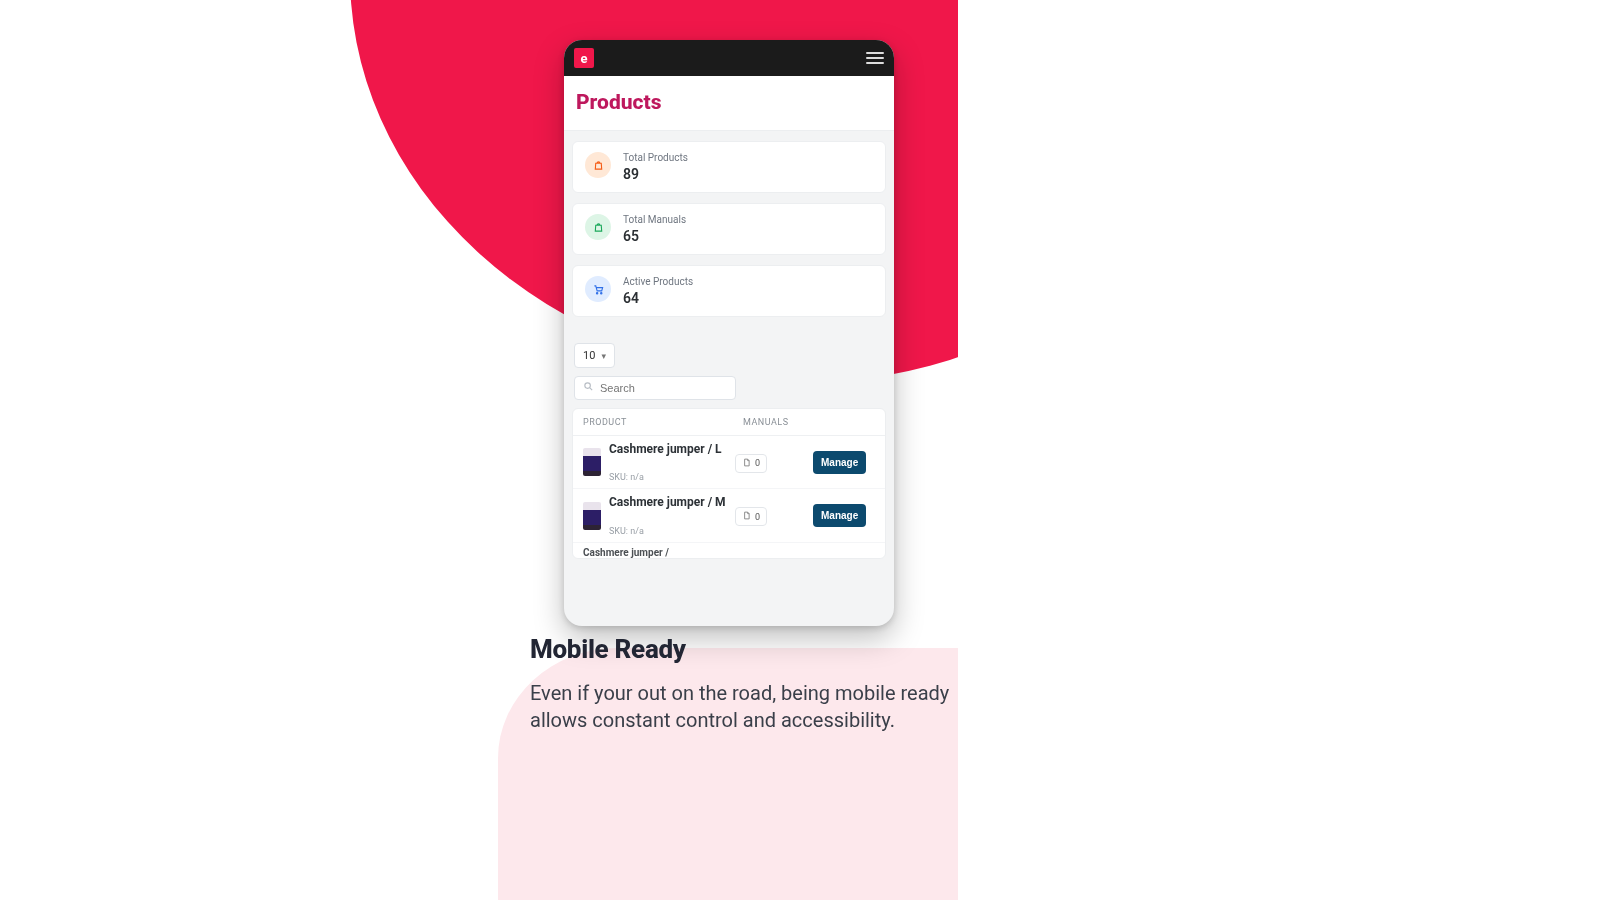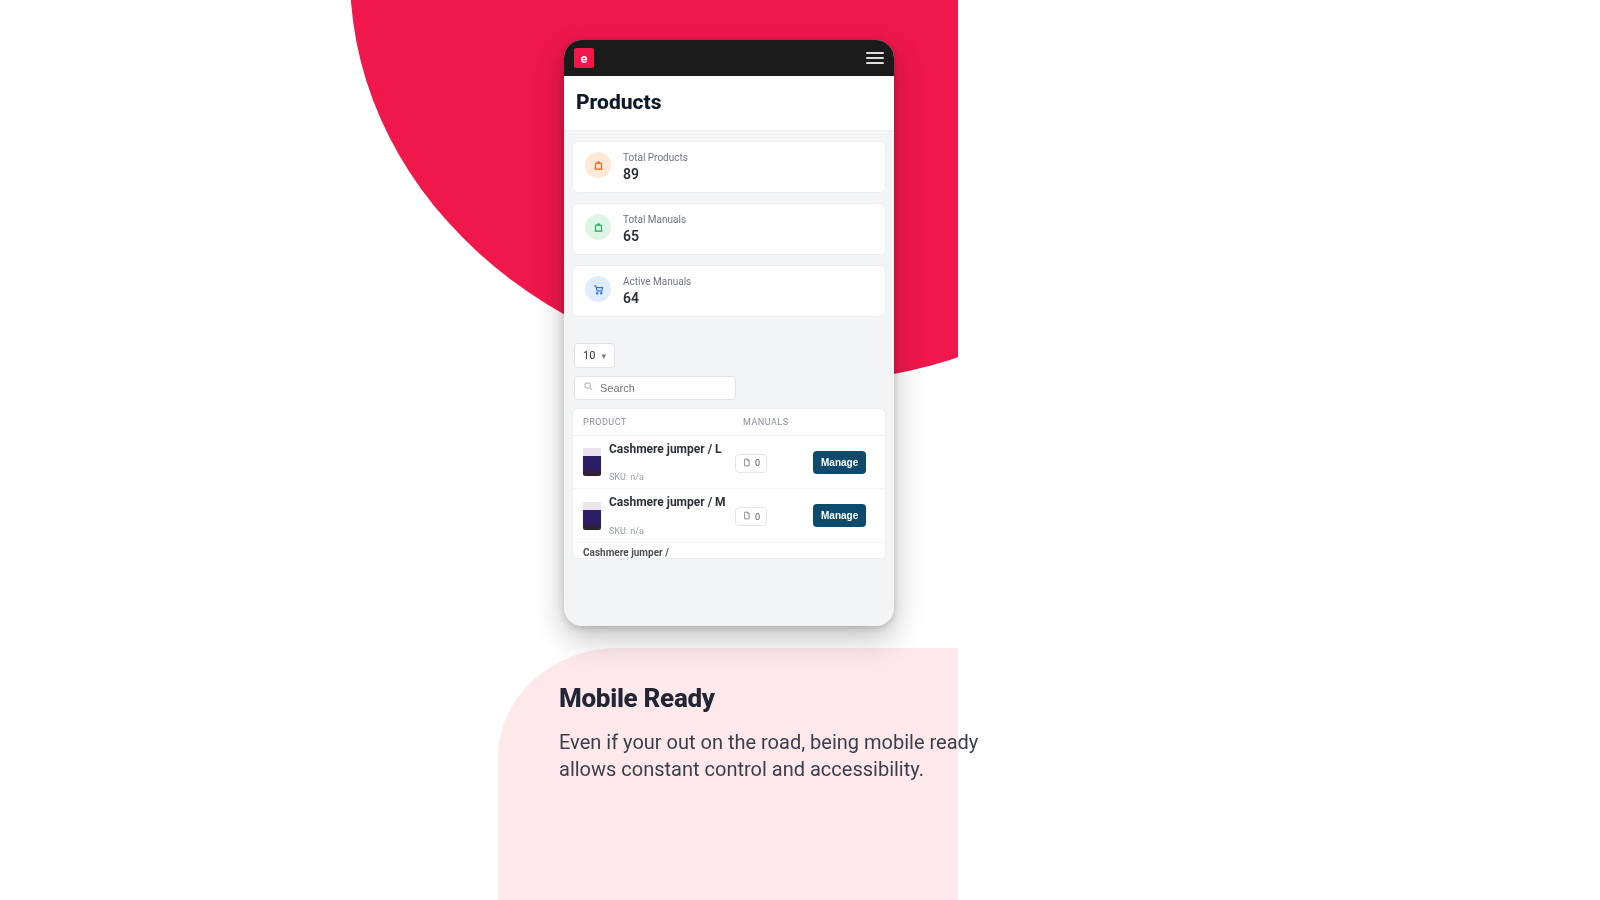--- a/index.html
+++ b/index.html
@@ -74,21 +74,21 @@
     display: flex; flex-direction: column; gap: 3px;
     cursor: pointer;
   }
   .hamburger span { height: 2px; background: #ddd; border-radius: 1px; }
 
   .page-title {
     background: #fff;
     padding: 14px 12px 16px 12px;
     border-bottom: 1px solid #eceef0;
   }
-  .page-title h1 { font-size: 21px; font-weight: 800; color: #0f172a; }
+  .page-title h1 { font-size: 21px; font-weight: 800; color: #be185d; }
 
   .content { padding: 10px 8px 0 8px; }
 
   .stat-card {
     background: #fff;
     border: 1px solid #eceef0;
     border-radius: 6px;
     padding: 10px 12px;
     margin-bottom: 10px;
     display: flex;
@@ -162,25 +162,24 @@
     background: #0c4a6e; color: #fff; border: none; border-radius: 4px;
     font-size: 10px; font-weight: 600; padding: 6px 8px; cursor: pointer;
   }
   .trow-partial { padding: 4px 10px 0 10px; }
   .pname-partial { font-size: 10px; font-weight: 700; color: #2c3136; opacity: 0.85; }
 
   
   .marketing {
     position: absolute;
     left: 530px;
-    top: 683px;
+    top: 634px;
     width: 430px;
     z-index: 2;
     color: #2b2f3a;
-    margin-left: 29px;
   }
   .marketing h2 {
     font-size: 26px; font-weight: 800; color: #222634;
     letter-spacing: -0.3px;
   }
   .marketing p {
     margin-top: 16px;
     font-size: 20px;
     line-height: 1.35;
     color: #3a3f49;
@@ -237,21 +236,21 @@
 
     <div class="stat-card">
       <div class="stat-icon ic-blue">
         <svg width="11" height="11" viewBox="0 0 24 24" fill="none" stroke="currentColor" stroke-width="2.4">
             <circle cx="9" cy="20" r="1.5"></circle>
             <circle cx="18" cy="20" r="1.5"></circle>
             <path d="M3 4h3l3 11h10l2-7H7"></path>
           </svg>
       </div>
       <div>
-        <div class="stat-label">Active Manuals</div>
+        <div class="stat-label">Active Products</div>
         <div class="stat-value">64</div>
       </div>
     </div>
 
 
     <div class="controls">
       <div class="select-box">
         <span>10</span>
         <span class="chev">▾</span>
       </div>

